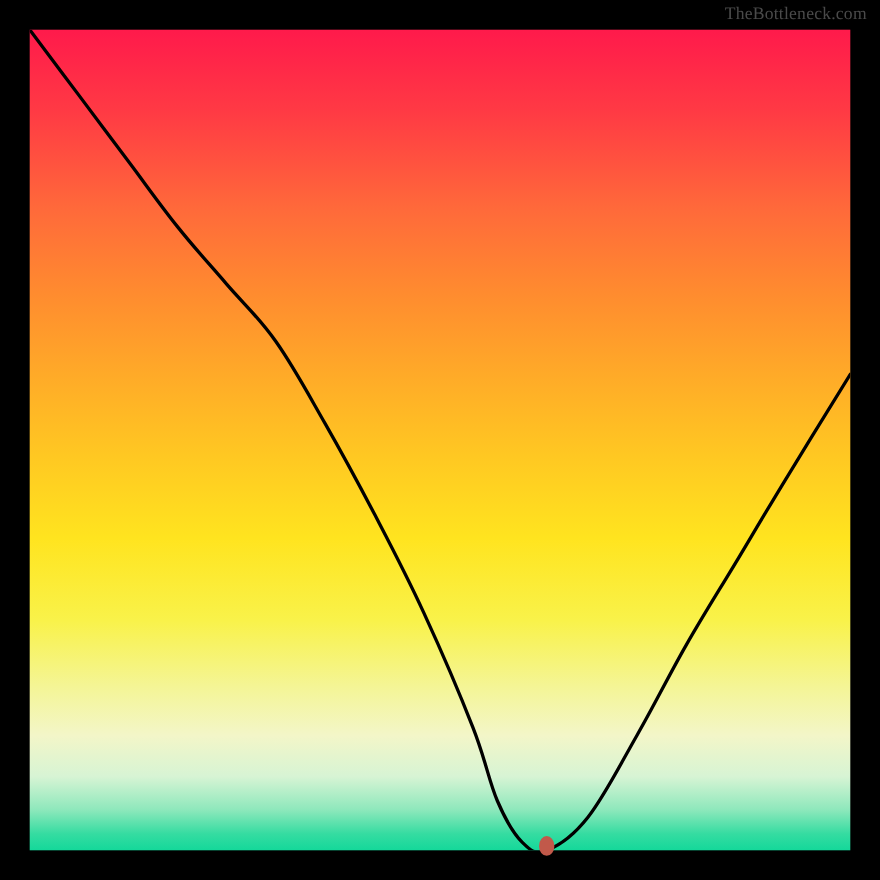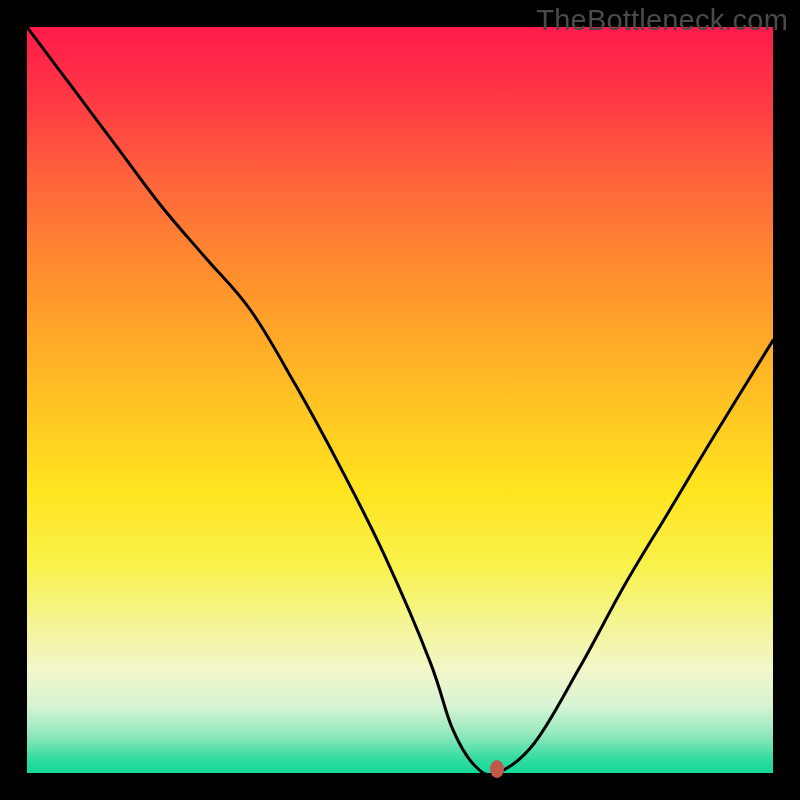--- a/index.html
+++ b/index.html
@@ -15,24 +15,25 @@
     position: relative;
     width: 800px;
     height: 800px;
     background: #000;
   }
   .watermark {
     position: absolute;
     top: 4px;
     right: 12px;
     color: #4a4a4a;
-    font-size: 29px;
+    font-size: 16px;
     font-weight: 500;
     letter-spacing: 0.2px;
     z-index: 5;
+    font-family: Liberation Serif, serif;
   }
   .plot-area {
     position: absolute;
     left: 27px;
     top: 27px;
     width: 746px;
     height: 746px;
     
     background: linear-gradient(to bottom,
       #ff1a4b 0%,

